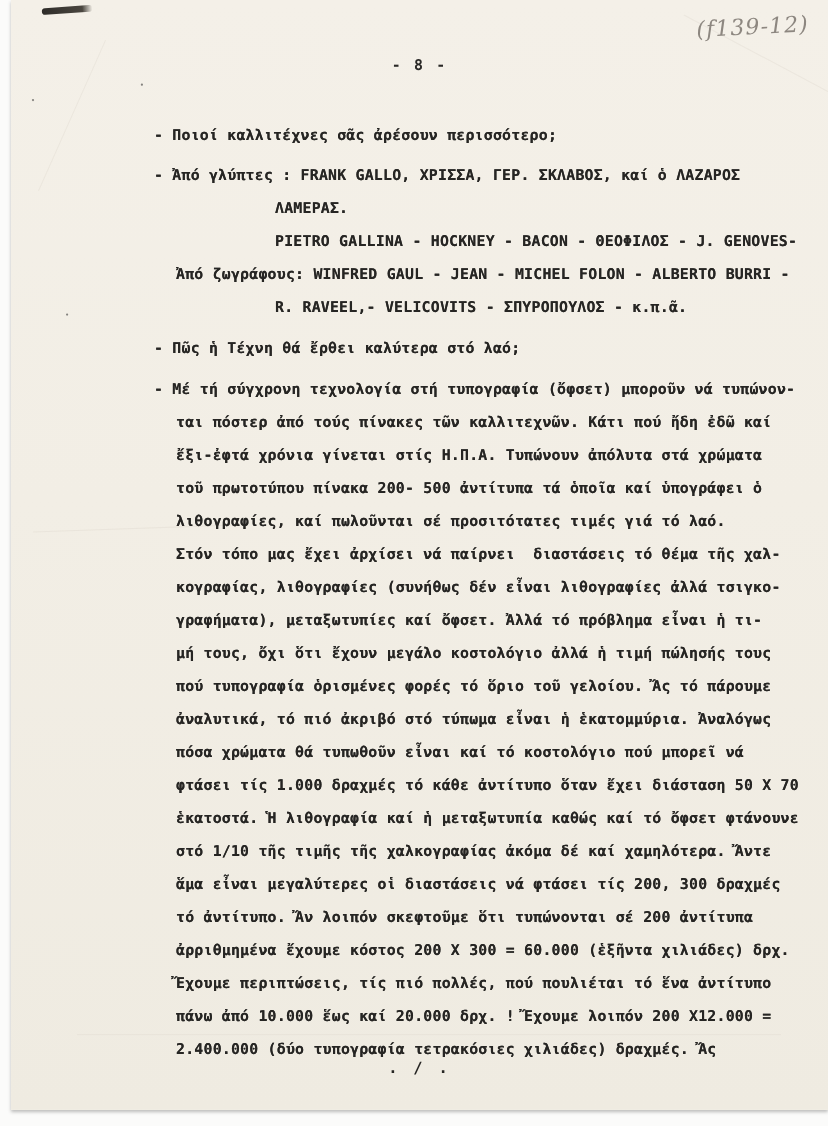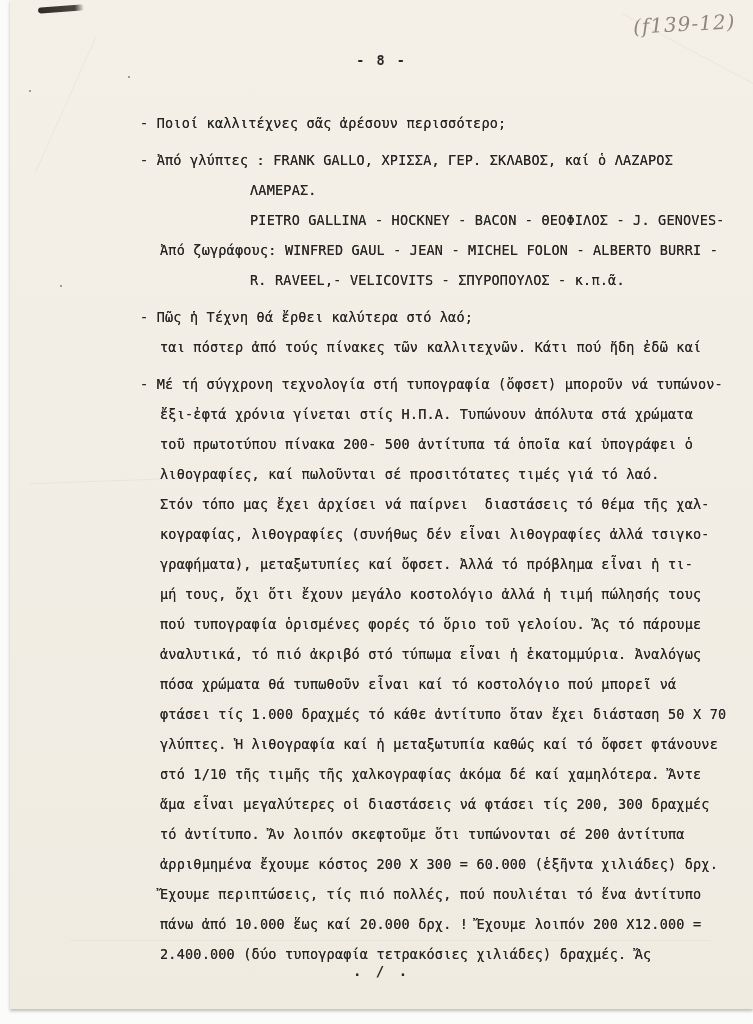--- a/index.html
+++ b/index.html
@@ -38,21 +38,21 @@
     letter-spacing:1px;
   }
   
   .pageno{
     position:absolute;top:52px;left:0;width:100%;text-align:center;
     font-size:13.5px;font-weight:bold;color:#2a2927;letter-spacing:2px;
   }
   .lines{position:absolute;top:101px;left:0;width:100%;color:#262523;}
   .line{
     white-space:pre;height:30px;line-height:30px;
-    font-size:13.5px;font-weight:normal;letter-spacing:0.2px;
+    font-size:13.5px;font-weight:bold;letter-spacing:0.2px;
     text-shadow:0 0 0.5px rgba(38,37,35,0.8);
   }
   .line.dash{padding-left:130px;margin-top:7px;}
   .line.cont{padding-left:150px;}
   .line.deep{padding-left:240px;}
   .footer-mark{
     position:absolute;top:963px;left:0;width:100%;text-align:center;
     font-size:14px;font-weight:bold;color:#262523;letter-spacing:3px;
   }
 </style>
@@ -74,34 +74,34 @@
   <div class="pageno">- 8 -</div>
 
   <div class="lines">
       <div class="line dash">- Ποιοί καλλιτέχνες σᾶς ἀρέσουν περισσότερο;</div>
       <div class="line dash">- Ἀπό γλύπτες : FRANK GALLO, ΧΡΙΣΣΑ, ΓΕΡ. ΣΚΛΑΒΟΣ, καί ὁ ΛΑΖΑΡΟΣ</div>
       <div class="line deep">ΛΑΜΕΡΑΣ.</div>
       <div class="line deep">PIETRO GALLINA - HOCKNEY - BACON - ΘΕΟΦΙΛΟΣ - J. GENOVES-</div>
       <div class="line cont">Ἀπό ζωγράφους: WINFRED GAUL - JEAN - MICHEL FOLON - ALBERTO BURRI -</div>
       <div class="line deep">R. RAVEEL,- VELICOVITS - ΣΠΥΡΟΠΟΥΛΟΣ - κ.π.ᾶ.</div>
       <div class="line dash">- Πῶς ἡ Τέχνη θά ἔρθει καλύτερα στό λαό;</div>
+      <div class="line dash">- Μέ τή σύγχρονη τεχνολογία στή τυπογραφία (ὄφσετ) μποροῦν νά τυπώνον-</div>
       <div class="line cont">ται πόστερ ἀπό τούς πίνακες τῶν καλλιτεχνῶν. Κάτι πού ἤδη ἐδῶ καί</div>
-      <div class="line dash">- Μέ τή σύγχρονη τεχνολογία στή τυπογραφία (ὄφσετ) μποροῦν νά τυπώνον-</div>
       <div class="line cont">ἔξι-ἐφτά χρόνια γίνεται στίς Η.Π.Α. Τυπώνουν ἀπόλυτα στά χρώματα</div>
       <div class="line cont">τοῦ πρωτοτύπου πίνακα 200- 500 ἀντίτυπα τά ὁποῖα καί ὑπογράφει ὁ</div>
       <div class="line cont">λιθογραφίες, καί πωλοῦνται σέ προσιτότατες τιμές γιά τό λαό.</div>
       <div class="line cont">Στόν τόπο μας ἔχει ἀρχίσει νά παίρνει  διαστάσεις τό θέμα τῆς χαλ-</div>
       <div class="line cont">κογραφίας, λιθογραφίες (συνήθως δέν εἶναι λιθογραφίες ἀλλά τσιγκο-</div>
       <div class="line cont">γραφήματα), μεταξωτυπίες καί ὄφσετ. Ἀλλά τό πρόβλημα εἶναι ἡ τι-</div>
       <div class="line cont">μή τους, ὄχι ὅτι ἔχουν μεγάλο κοστολόγιο ἀλλά ἡ τιμή πώλησής τους</div>
       <div class="line cont">πού τυπογραφία ὁρισμένες φορές τό ὅριο τοῦ γελοίου. Ἄς τό πάρουμε</div>
       <div class="line cont">ἀναλυτικά, τό πιό ἀκριβό στό τύπωμα εἶναι ἡ ἑκατομμύρια. Ἀναλόγως</div>
       <div class="line cont">πόσα χρώματα θά τυπωθοῦν εἶναι καί τό κοστολόγιο πού μπορεῖ νά</div>
       <div class="line cont">φτάσει τίς 1.000 δραχμές τό κάθε ἀντίτυπο ὅταν ἔχει διάσταση 50 Χ 70</div>
-      <div class="line cont">γλύπτες. Ἡ λιθογραφία καί ἡ μεταξωτυπία καθώς καί τό ὄφσετ φτάνουνε</div>
+      <div class="line cont">ἑκατοστά. Ἡ λιθογραφία καί ἡ μεταξωτυπία καθώς καί τό ὄφσετ φτάνουνε</div>
       <div class="line cont">στό 1/10 τῆς τιμῆς τῆς χαλκογραφίας ἀκόμα δέ καί χαμηλότερα. Ἄντε</div>
       <div class="line cont">ἅμα εἶναι μεγαλύτερες οἱ διαστάσεις νά φτάσει τίς 200, 300 δραχμές</div>
       <div class="line cont">τό ἀντίτυπο. Ἄν λοιπόν σκεφτοῦμε ὅτι τυπώνονται σέ 200 ἀντίτυπα</div>
       <div class="line cont">ἀρριθμημένα ἔχουμε κόστος 200 Χ 300 = 60.000 (ἑξῆντα χιλιάδες) δρχ.</div>
       <div class="line cont">Ἔχουμε περιπτώσεις, τίς πιό πολλές, πού πουλιέται τό ἕνα ἀντίτυπο</div>
       <div class="line cont">πάνω ἀπό 10.000 ἕως καί 20.000 δρχ. ! Ἔχουμε λοιπόν 200 Χ12.000 =</div>
       <div class="line cont">2.400.000 (δύο τυπογραφία τετρακόσιες χιλιάδες) δραχμές. Ἄς</div>
     </div>
 
   <div class="footer-mark">. / .</div>

